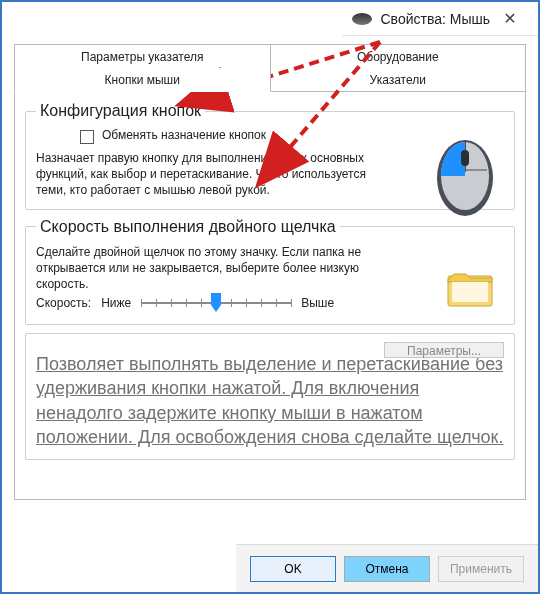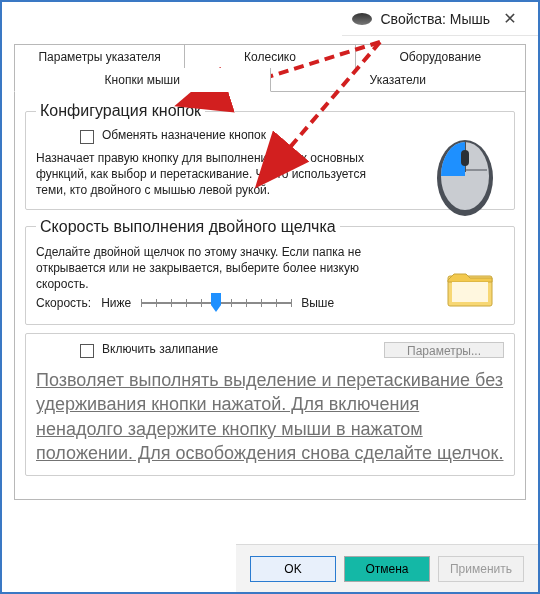--- a/index.html
+++ b/index.html
@@ -75,21 +75,21 @@
     position:absolute; right:10px; top:8px;
   }
   .click-desc { font-size:18px; color:#737373; line-height:1.35; margin-top:10px;text-decoration:underline; }
   .footer {
     height:48px; border-top:1px solid #dadada;
     display:flex; align-items:center; justify-content:flex-end;
     gap:8px; padding:0 14px; background:#f3f3f3;margin-top:44px;
   }
   .btn {
     min-width:86px; height:26px; font-size:12px;
-    border:1px solid #a9a9a9; background:#14b8a6; cursor:pointer;
+    border:1px solid #a9a9a9; background:#7dd3fc; cursor:pointer;
     display:flex; align-items:center; justify-content:center;
   }
   .btn.default { border:1px solid #2a7bd0; background:#e8f0fb; }
   .btn.disabled { color:#9a9a9a; border-color:#cfcfcf; background:#f1f1f1; cursor:default; }
   .arrows { position:absolute; left:0; top:0; pointer-events:none; }
 </style>
 </head>
 <body>
 
 <div class="window">
@@ -101,23 +101,20 @@
   </div>
 
   <div class="content">
 
     <div class="tabs-wrap">
       <div class="tab-row top">
         <div class="tab">
             <span>Параметры указателя</span>
           </div>
         <div class="tab">
-            <span>Колесико</span>
-          </div>
-        <div class="tab">
             <span>Оборудование</span>
           </div>
       </div>
       <div class="tab-row bottom">
         <div class="tab active">
             <span>Кнопки мыши</span>
           </div>
         <div class="tab">
             <span>Указатели</span>
           </div>
@@ -125,21 +122,21 @@
     </div>
 
     <div class="panel">
 
       <fieldset class="group group-rel">
         <legend>Конфигурация кнопок</legend>
         <div class="row">
           <div class="chk"></div>
           <div class="lbl">Обменять назначение кнопок</div>
         </div>
-        <div class="desc">Назначает правую кнопку для выполнения таких основных функций, как выбор и перетаскивание. Часто используется теми, кто двойного с мышью левой рукой.</div>
+        <div class="desc">Назначает правую кнопку для выполнения таких основных функций, как выбор и перетаскивание. Часто используется теми, кто работает с мышью левой рукой.</div>
         <svg class="mouse-img" viewBox="0 0 70 90">
           <ellipse cx="35" cy="50" rx="28" ry="38" fill="#4a4f57"></ellipse>
           <ellipse cx="35" cy="48" rx="24" ry="34" fill="#c9ccd1"></ellipse>
           <path d="M35 14 v30" stroke="#4a4f57" stroke-width="2"></path>
           <path d="M13 42 h44" stroke="#4a4f57" stroke-width="1"></path>
           <path d="M35 14 A24 34 0 0 0 11 48 L35 48 Z" fill="#1e90ff"></path>
           <rect x="31" y="22" width="8" height="16" rx="4" fill="#2a2f36"></rect>
         </svg>
       </fieldset>
 
@@ -169,24 +166,20 @@
           <span class="lbl">Выше</span>
         </div>
         <svg class="folder-img" viewBox="0 0 50 44">
           <rect x="2" y="10" width="44" height="30" rx="2" fill="#f7d774" stroke="#caa63a"></rect>
           <path d="M2 14 l6 -6 h12 l4 4 h22 v4 H2 Z" fill="#f3c94e" stroke="#caa63a"></path>
           <rect x="6" y="16" width="36" height="20" fill="#fff7df"></rect>
         </svg>
       </fieldset>
 
       <fieldset class="group group-rel">
-        <div class="row">
-          <div class="chk"></div>
-          <div class="lbl">Включить залипание</div>
-        </div>
         <button class="params-btn" disabled=""><span>Параметры...</span></button>
         <div class="click-desc">Позволяет выполнять выделение и перетаскивание без удерживания кнопки нажатой. Для включения ненадолго задержите кнопку мыши в нажатом положении. Для освобождения снова сделайте щелчок.</div>
       </fieldset>
 
     </div>
   </div>
 
   <div class="footer">
     <div class="btn default">
         <span>OK</span>

